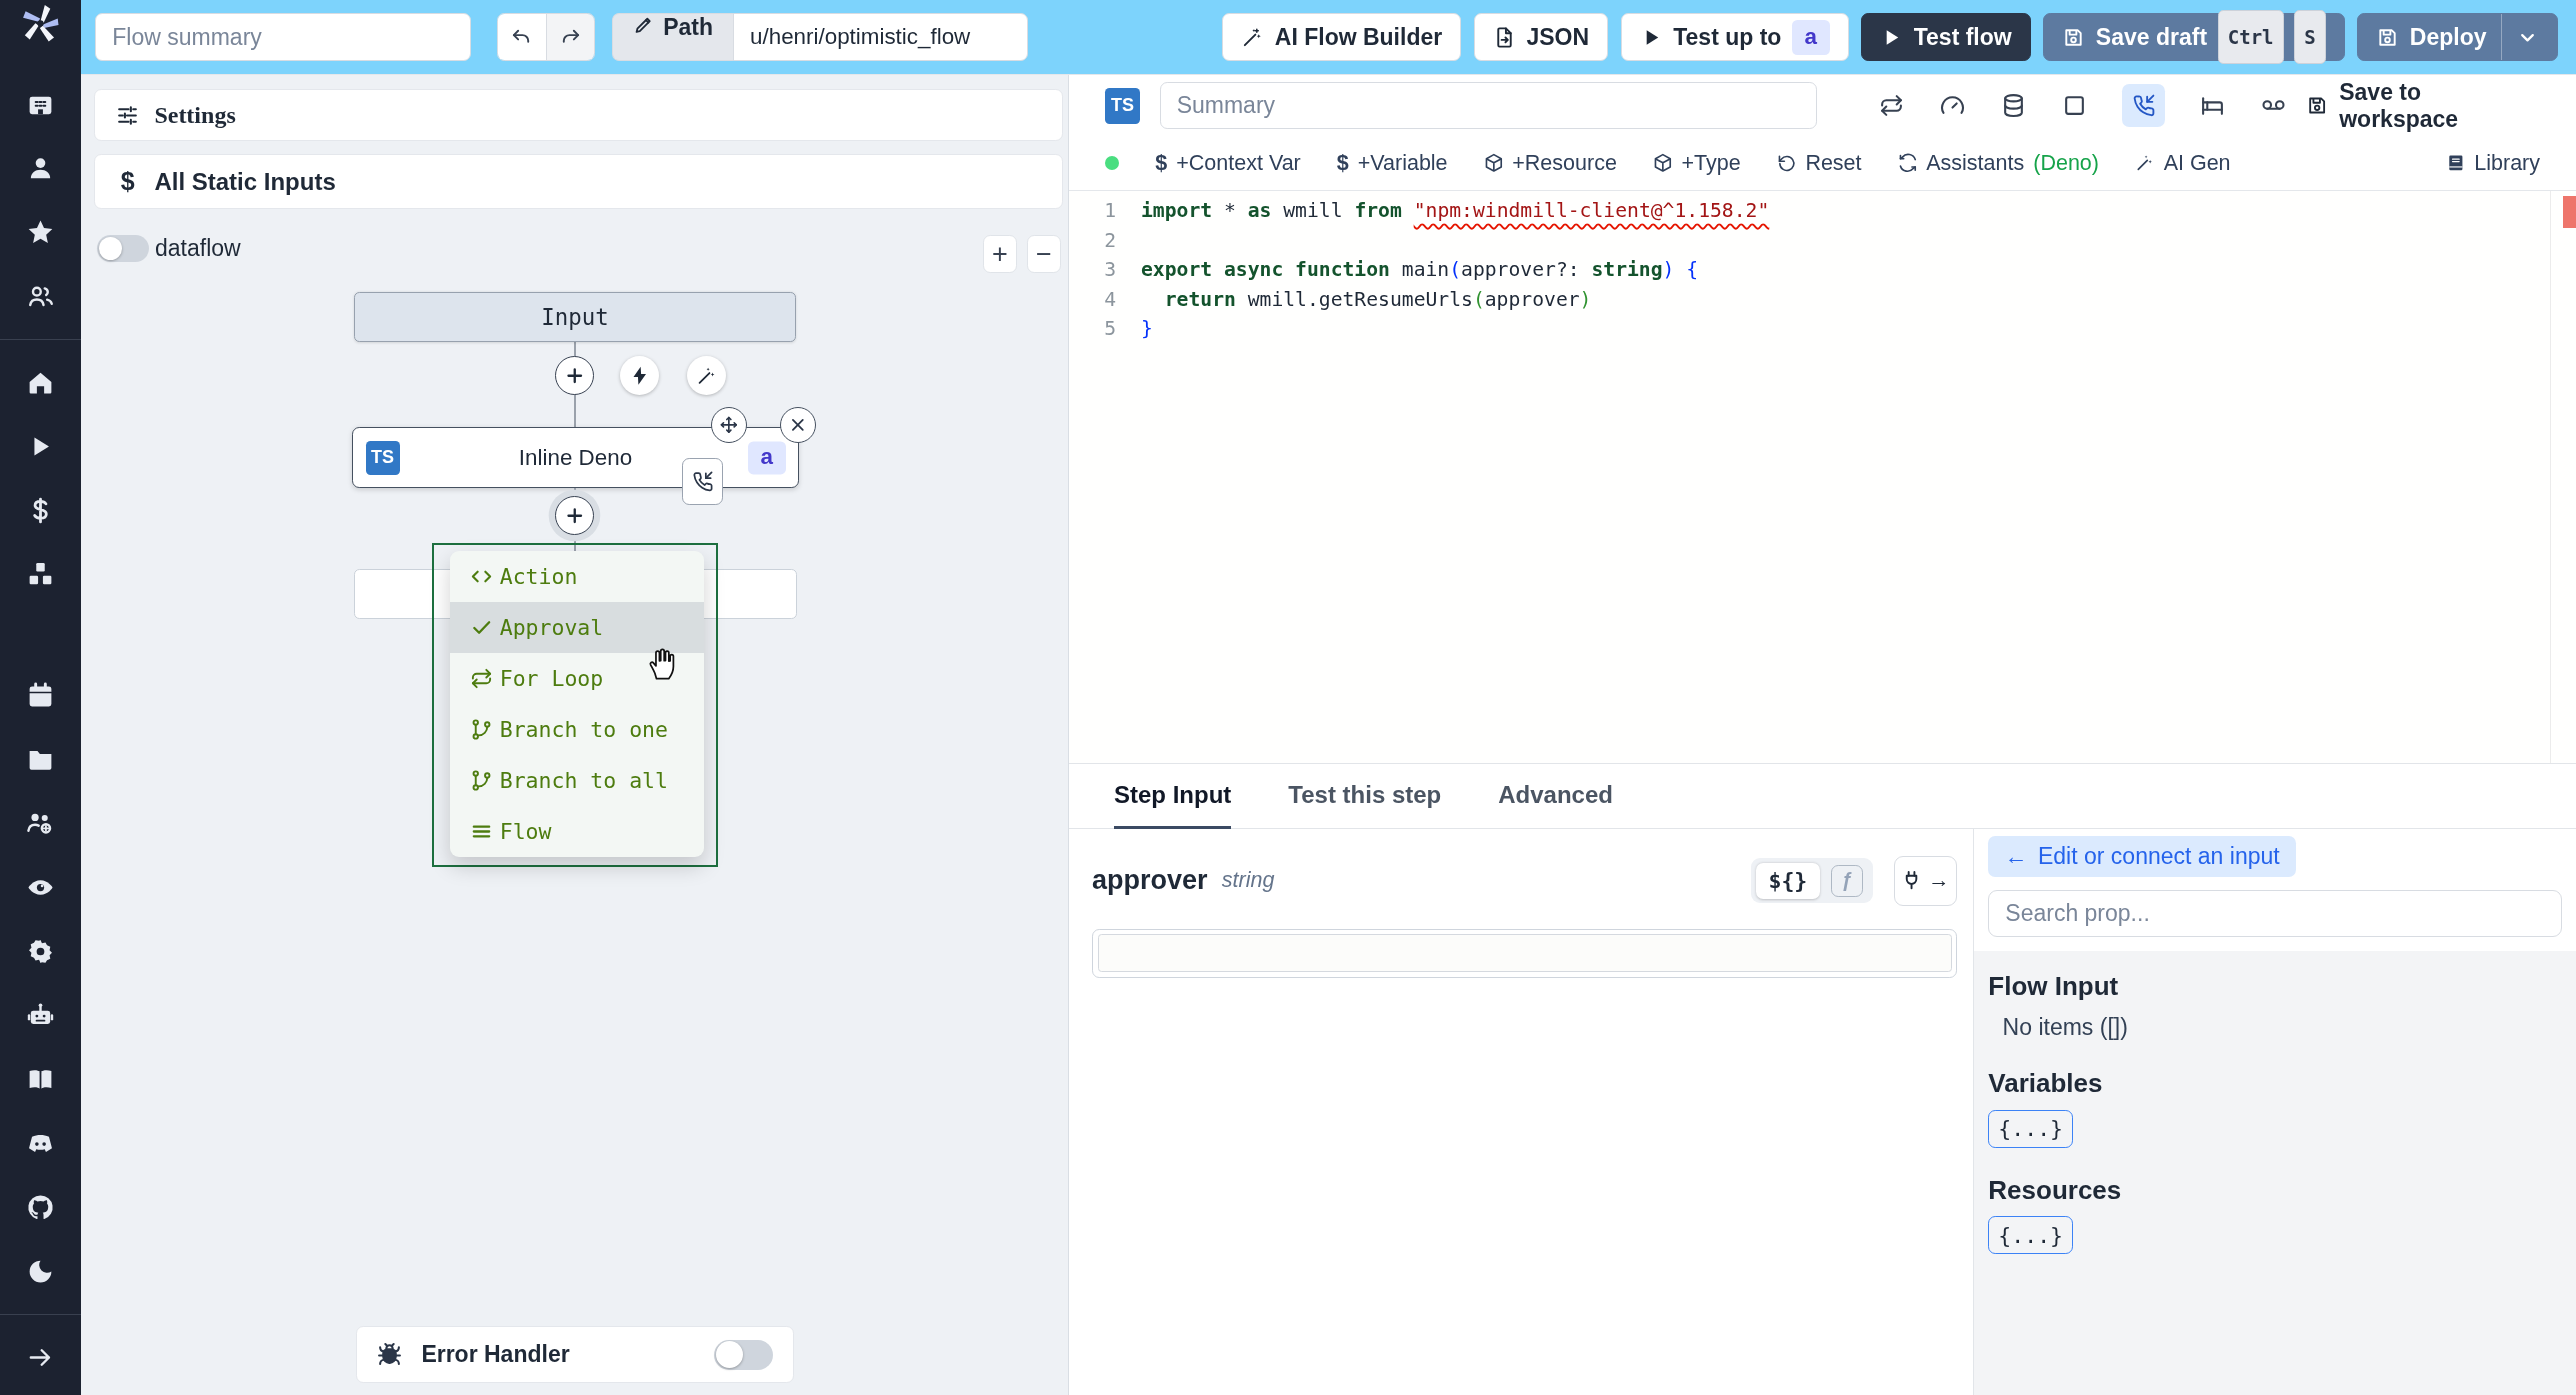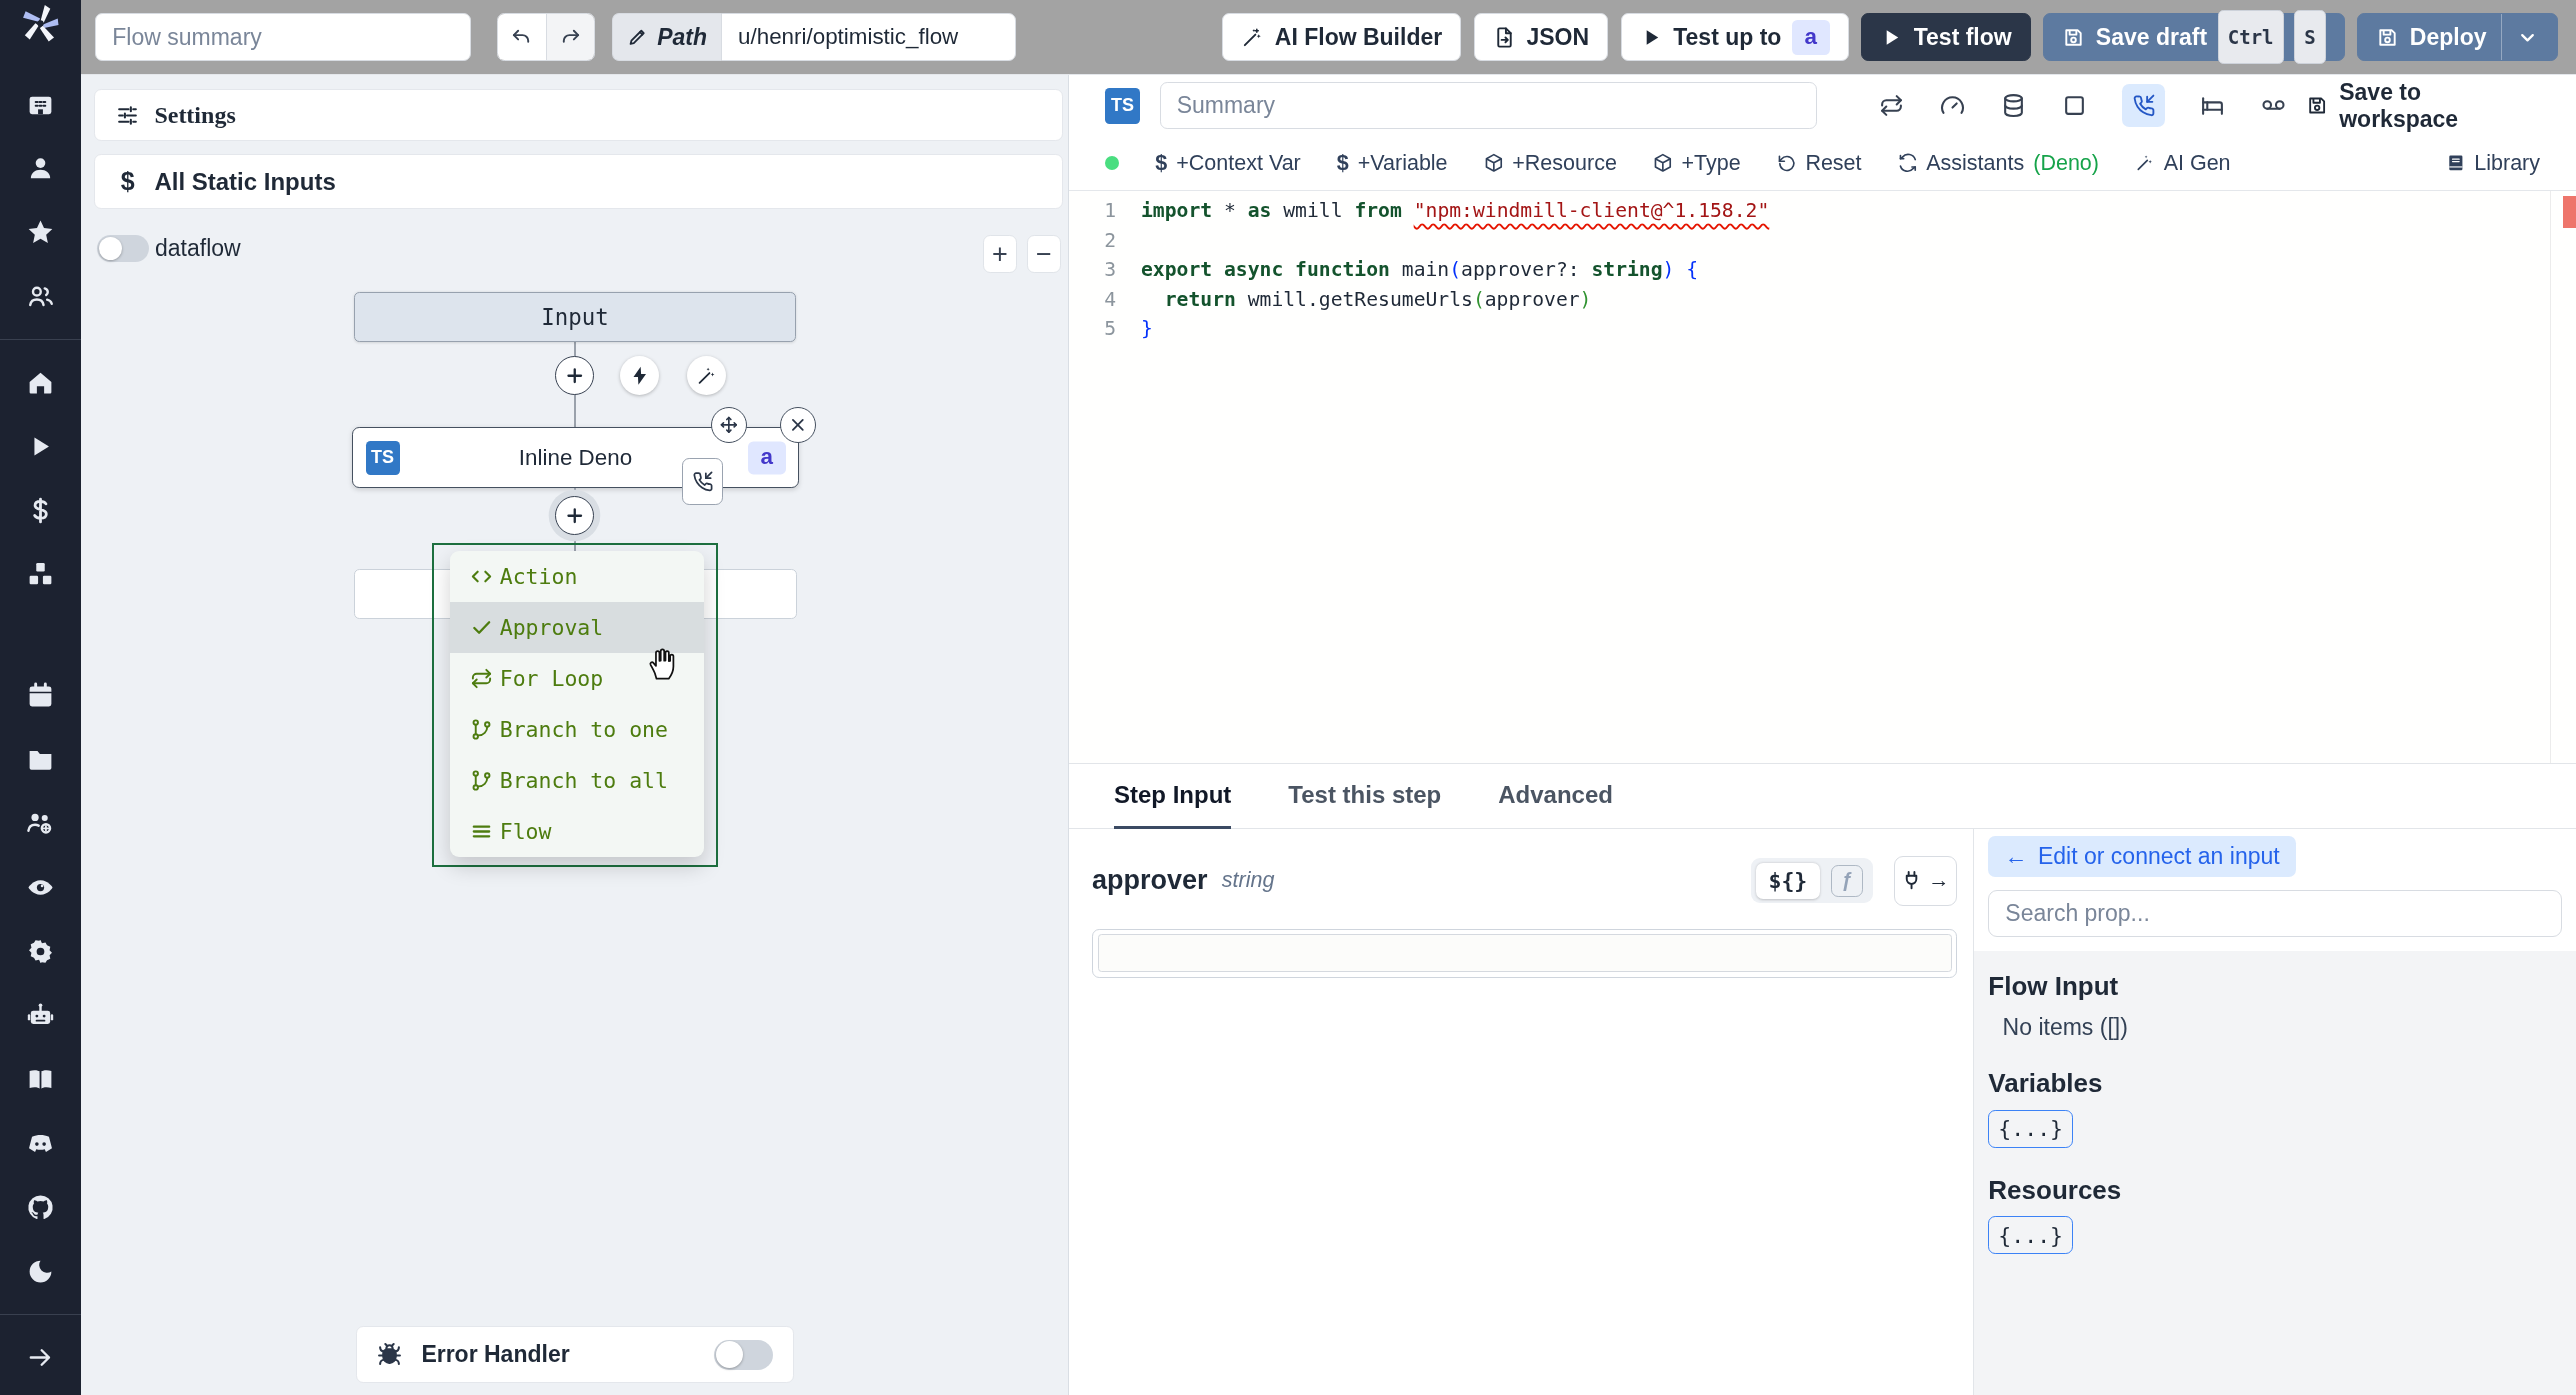--- a/index.html
+++ b/index.html
@@ -12,30 +12,30 @@
   .logo-cell { width:81px; height:75px; display:flex; align-items:center; justify-content:center; }
   .side-icons { display:flex; flex-direction:column; align-items:center; width:100%; flex:1; padding:25px 0 12.5px 0; }
   .side-item { width:39px; height:39px; margin:12.5px 0; display:flex; align-items:center; justify-content:center; color:#e6eaf1; cursor:pointer; }
   .side-item svg { width:29px; height:29px; }
   .side-divider { width:81px; height:0; border-top:0.9px solid #39404f; margin:10.7px 0; }
   .side-spacer-sm { height:57px; }
   .side-push { margin-top:auto; }
 
   
   .main { flex:1; display:flex; flex-direction:column; }
-  .topbar { height:75px; background:#a3a3a3; border-bottom:0.9px solid #e4e7eb; display:flex; align-items:center; padding:0 18px 0 14.3px; gap:6px; flex-shrink:0; }
+  .topbar { height:75px; background:#7dd3fc; border-bottom:0.9px solid #e4e7eb; display:flex; align-items:center; padding:0 18px 0 14.3px; gap:6px; flex-shrink:0; }
   .input { border:0.9px solid #d8dce2; border-radius:7.2px; height:48px; font-size:23px; padding:0 16px; color:#1f2937; background:#fff; outline:none; font-family:"Liberation Sans", sans-serif; }
   .input::placeholder { color:#7a8699; }
   .flow-summary { width:376px; }
   .undo-redo { display:flex; border:0.9px solid #d8dce2; border-radius:7.2px; overflow:hidden; height:48px; margin-left:19.7px; }
   .ur-btn { width:48px; display:flex; align-items:center; justify-content:center; background:#fff; cursor:pointer; color:#374151; }
   .ur-btn + .ur-btn { border-left:0.9px solid #d8dce2; background:#f3f4f6; }
   .ur-btn svg { width:23px; height:23px; }
   .path-group { display:flex; height:48px; margin-left:10.7px; }
-  .path-chip { display:flex; align-items:center; gap:9px; background:#e4e7ec; border:0.9px solid #d8dce2; border-right:none; border-radius:7.2px 0 0 7.2px; padding:0 14px; font-size:23px; font-weight:700; color:#1f2937;font-style:italic; }
+  .path-chip { display:flex; gap:9px; background:#e4e7ec; border:0.9px solid #d8dce2; border-right:none; border-radius:7.2px 0 0 7.2px; padding:0 20px; font-size:23px; font-weight:700; color:#1f2937; }
   .path-chip svg { width:21.5px; height:21.5px; }
   .path-value { border:0.9px solid #d8dce2; border-radius:0 7.2px 7.2px 0; width:295px; font-size:22.4px; }
   .tb-right { margin-left:auto; display:flex; align-items:center; gap:12.5px; }
   .btn { display:inline-flex; align-items:center; gap:10.7px; height:48px; padding:0 18px; border:0.9px solid #d8dce2; border-radius:7.2px; background:#fff; font-size:23px; font-weight:600; color:#1f2937; cursor:pointer; white-space:nowrap; }
   .btn svg { width:23px; height:23px; }
   .btn-dark { background:#2b3648; border-color:#2b3648; color:#fff; }
   .btn-steel { background:#5d7aa0; border-color:#5d7aa0; color:#fff; }
   .kbd { background:#e8eaee; border:0.9px solid #cdd2da; border-radius:5.4px; font-family:"DejaVu Sans Mono", monospace; font-size:19px; color:#2b3648; padding:15px 9px; font-weight:600; }
   .badge-a { background:#e0e7ff; color:#4338ca; border-radius:5.4px; padding:4.5px 12.5px; font-size:22.4px; font-weight:600; }
   .deploy-split { width:0.9px; align-self:stretch; background:rgba(255,255,255,.35); margin:0 3.6px; }

